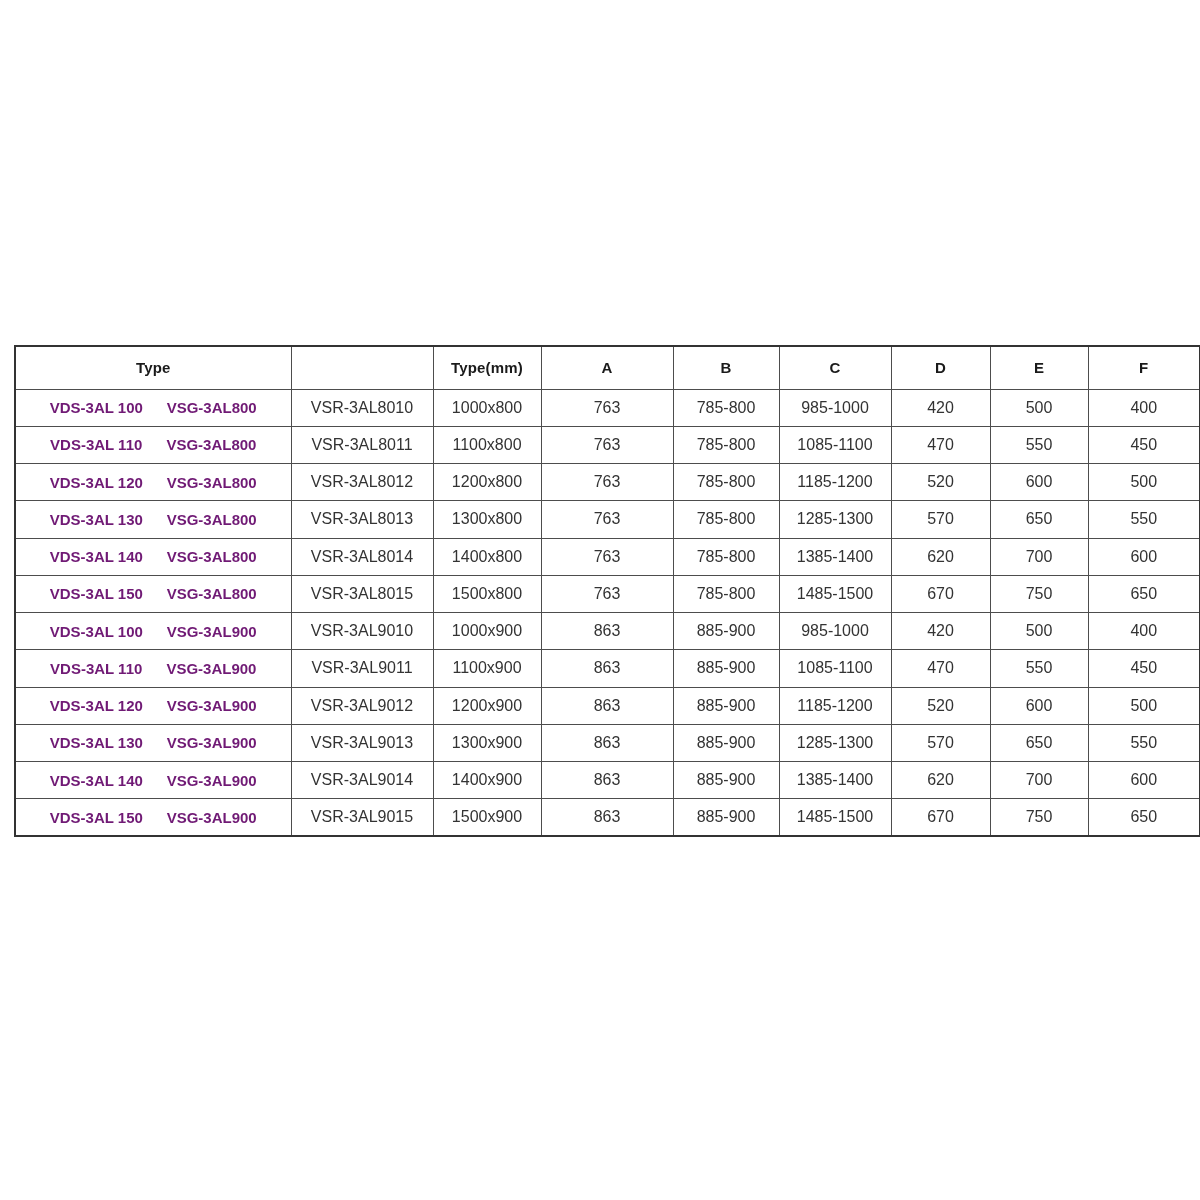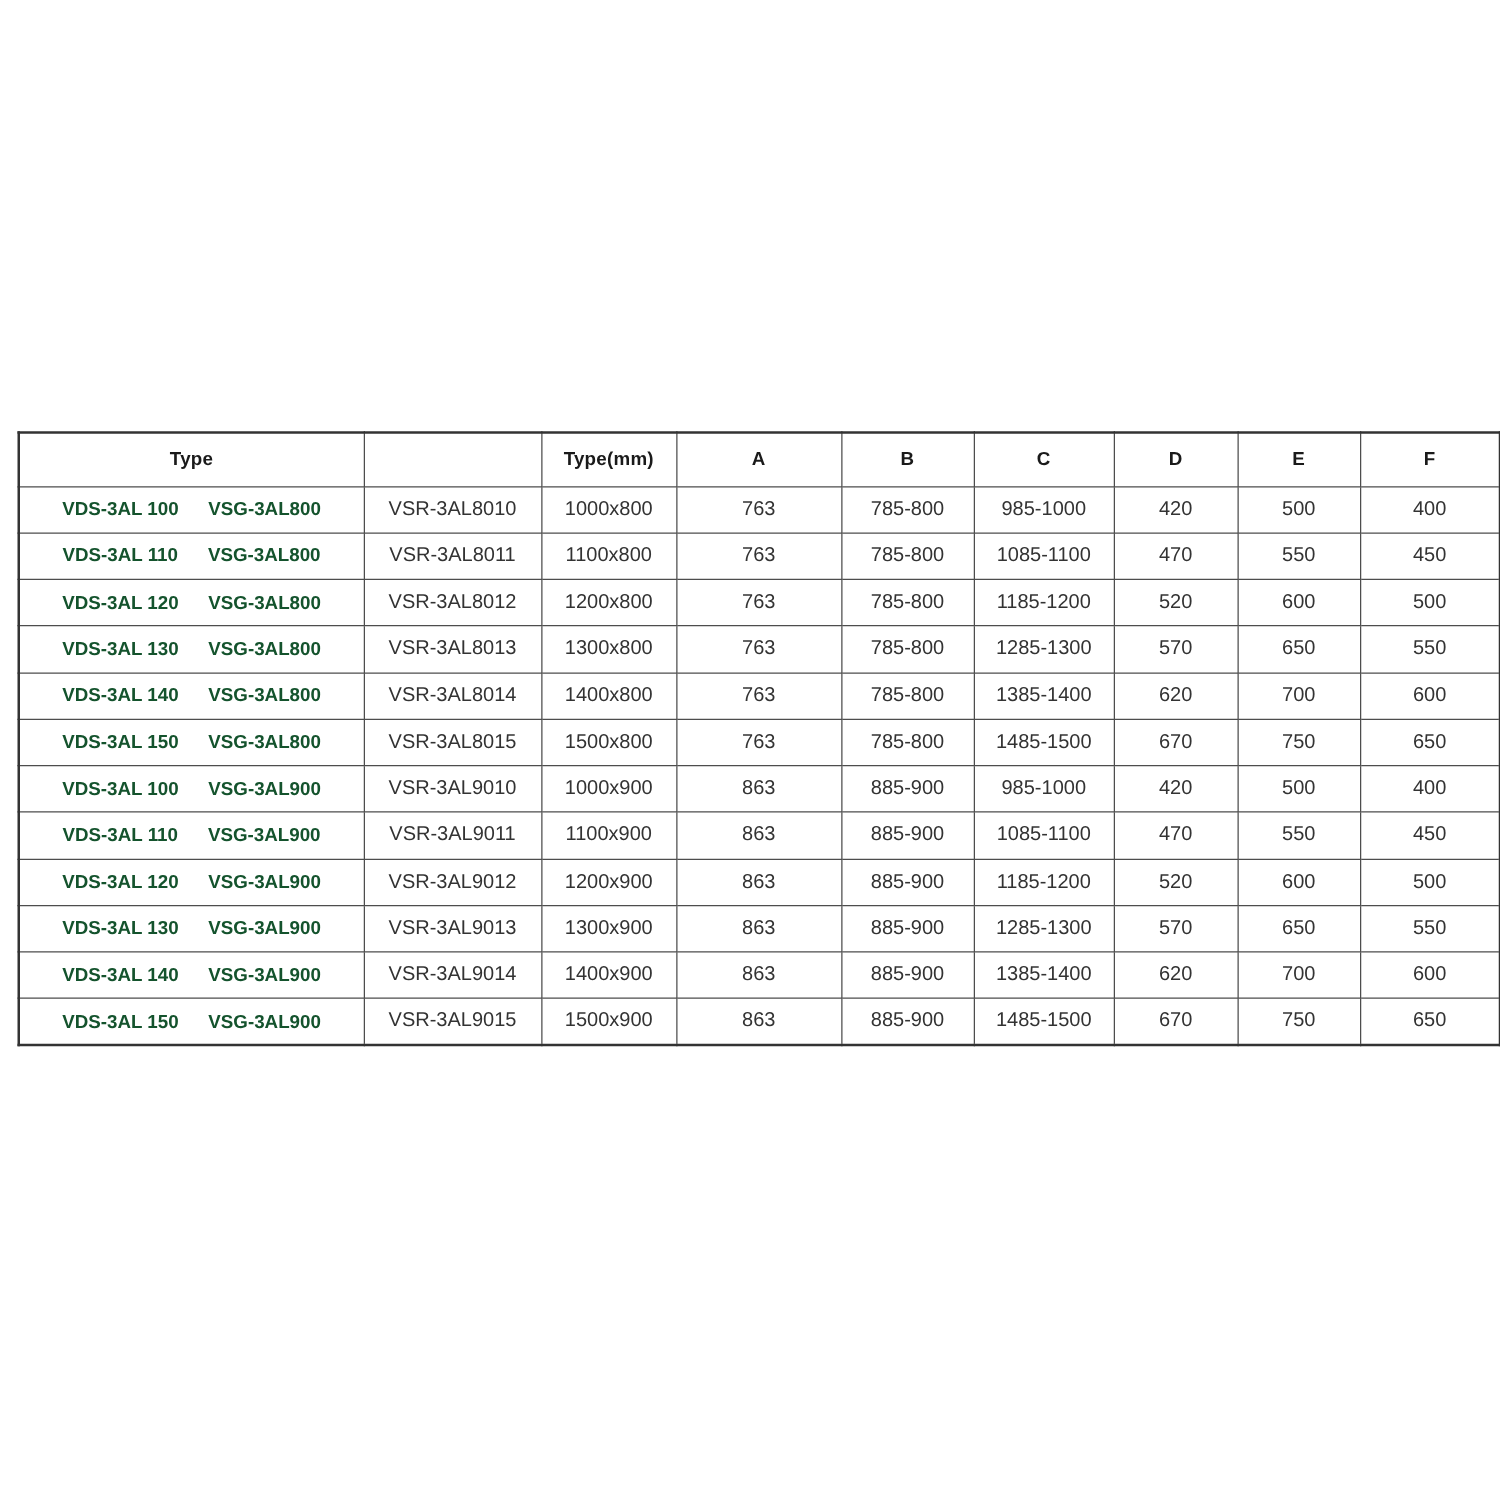--- a/index.html
+++ b/index.html
@@ -48,21 +48,21 @@
     color: #1a1a1a;
     letter-spacing: 0.2px;
   }
   td {
     font-size: 16px;
     color: #333333;
   }
   td.cell-type {
     font-weight: bold;
     font-size: 15px;
-    color: #14532d;
+    color: #701a75;
   }
   .type-pair {
     display: flex;
     justify-content: space-evenly;
     align-items: center;
     padding: 0 10px;
   }
   .type-pair span { display: inline-block; }
 </style>
 </head>

